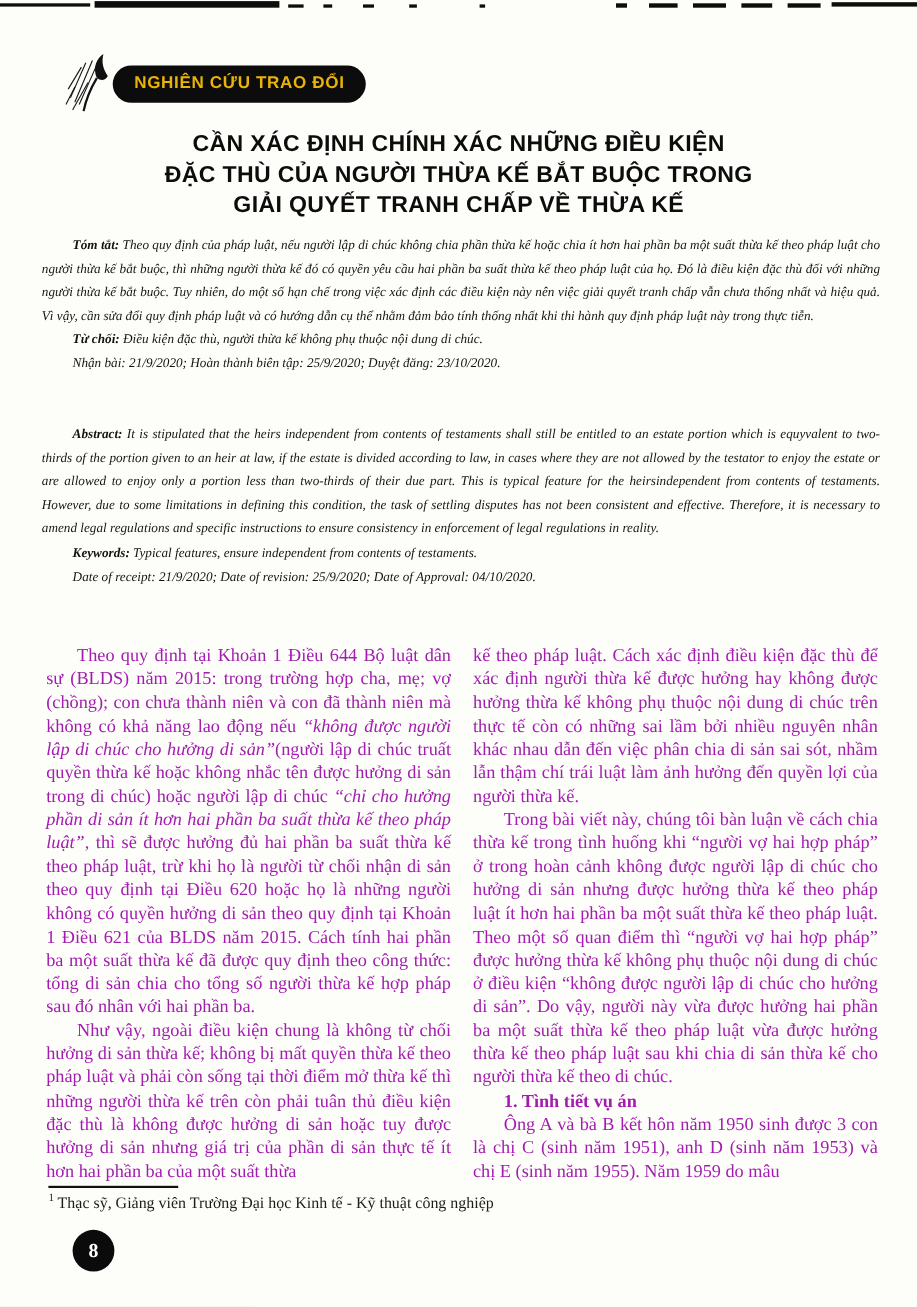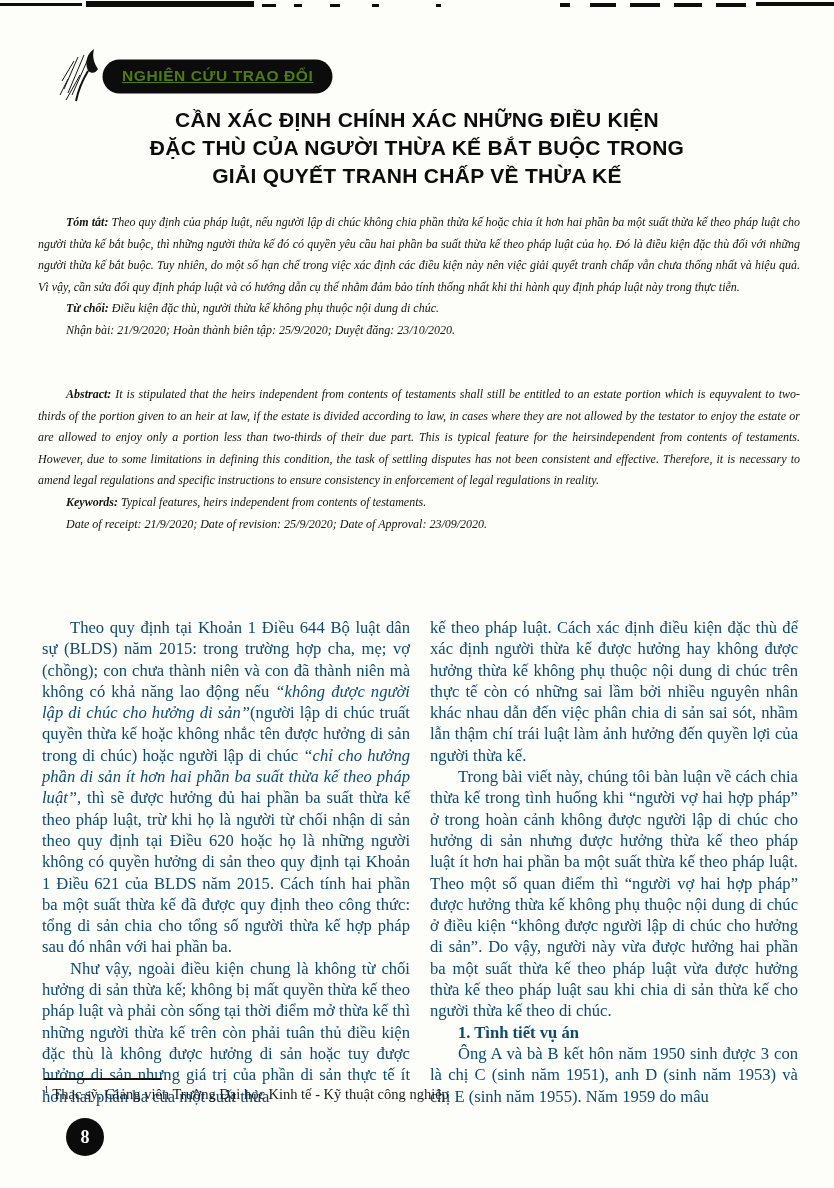--- a/index.html
+++ b/index.html
@@ -12,31 +12,30 @@
     overflow:hidden;
     box-sizing:border-box;
   }
   
   .top-rule{position:absolute;top:0;left:0;width:834px;height:10px;}
   .top-rule i{position:absolute;background:#0d0d0d;display:block;}
 
   .header-row{position:absolute;top:44px;left:58px;height:64px;display:flex;align-items:center;}
   .quill{width:52px;height:62px;margin-right:-6px;}
   .badge{
-    background:#0c0c0c;color:#4d7c0f;
+    background:#0c0c0c;color:#eab308;
     font-family:"Liberation Sans", sans-serif;
     font-weight:bold;font-size:15.5px;letter-spacing:.6px;
     padding:6px 18px 7px 18px;border-radius:16px;
     white-space:nowrap;
     box-shadow:0 0 0 1.5px #0c0c0c;
-    text-decoration:underline;
   }
 
   .title{
-    position:absolute;top:106px;left:0;width:834px;
+    position:absolute;top:117px;left:0;width:834px;
     text-align:center;
     font-family:"Liberation Sans", sans-serif;
     font-weight:bold;font-size:21px;line-height:28px;
     letter-spacing:.3px;color:#0c0c0c;
     margin:0;
   }
   .author{
     position:absolute;top:190px;left:0;width:804px;
     text-align:right;font-style:italic;font-size:17.5px;color:#161616;
   }
@@ -49,21 +48,21 @@
   }
   .abstract-vi{top:212px;}
   .abstract-en{top:384px;}
   .abstract p{margin:0;text-indent:28px;}
   .abstract b{font-weight:bold;}
 
   .columns{
     position:absolute;top:585px;left:42px;width:756px;height:480px;
     display:flex;gap:20px;
   }
-  .col{width:368px;font-size:16.6px;line-height:21.3px;text-align:justify;color:#0c4a6e;margin-top:32px;}
+  .col{width:368px;font-size:16.6px;line-height:21.3px;text-align:justify;color:#a21caf;}
   .col p{margin:0;text-indent:28px;}
   .col p.noindent{text-indent:0;}
   .col h3{margin:0;font-size:16.6px;line-height:21.3px;text-indent:28px;font-weight:bold;}
 
   .footnote-rule{
     position:absolute;top:1078px;left:44px;width:118px;height:2px;background:#111;
   }
   .footnote{
     position:absolute;top:1084px;left:44px;width:700px;
     font-size:14.5px;color:#1b1b1b;
@@ -124,22 +123,22 @@
 
 
   <div class="abstract abstract-vi">
     <p><b>Tóm tắt:</b><span> Theo quy định của pháp luật, nếu người lập di chúc không chia phần thừa kế hoặc chia ít hơn hai phần ba một suất thừa kế theo pháp luật cho người thừa kế bắt buộc, thì những người thừa kế đó có quyền yêu cầu hai phần ba suất thừa kế theo pháp luật của họ. Đó là điều kiện đặc thù đối với những người thừa kế bắt buộc. Tuy nhiên, do một số hạn chế trong việc xác định các điều kiện này nên việc giải quyết tranh chấp vẫn chưa thống nhất và hiệu quả. Vì vậy, cần sửa đổi quy định pháp luật và có hướng dẫn cụ thể nhằm đảm bảo tính thống nhất khi thi hành quy định pháp luật này trong thực tiễn.</span></p>
     <p><b>Từ chối:</b><span> Điều kiện đặc thù, người thừa kế không phụ thuộc nội dung di chúc.</span></p>
     <p>Nhận bài: 21/9/2020; Hoàn thành biên tập: 25/9/2020; Duyệt đăng: 23/10/2020.</p>
   </div>
 
   <div class="abstract abstract-en">
     <p><b>Abstract:</b><span> It is stipulated that the heirs independent from contents of testaments shall still be entitled to an estate portion which is equyvalent to two-thirds of the portion given to an heir at law, if the estate is divided according to law, in cases where they are not allowed by the testator to enjoy the estate or are allowed to enjoy only a portion less than two-thirds of their due part. This is typical feature for the heirsindependent from contents of testaments. However, due to some limitations in defining this condition, the task of settling disputes has not been consistent and effective. Therefore, it is necessary to amend legal regulations and specific instructions to ensure consistency in enforcement of legal regulations in reality.</span></p>
-    <p><b>Keywords:</b><span> Typical features, heirs independent from contents of testaments.</span></p>
-    <p>Date of receipt: 21/9/2020; Date of revision: 25/9/2020; Date of Approval: 23/09/2020.</p>
+    <p><b>Keywords:</b><span> Typical features, ensure independent from contents of testaments.</span></p>
+    <p>Date of receipt: 21/9/2020; Date of revision: 25/9/2020; Date of Approval: 04/10/2020.</p>
   </div>
 
   <div class="columns">
     <div class="col">
       <p><span>Theo quy định tại Khoản 1 Điều 644 Bộ luật dân sự (BLDS) năm 2015: trong trường hợp cha, mẹ; vợ (chồng); con chưa thành niên và con đã thành niên mà không có khả năng lao động nếu </span><span style="font-style: italic;">“không được người lập di chúc cho hưởng di sản”</span><span>(người lập di chúc truất quyền thừa kế hoặc không nhắc tên được hưởng di sản trong di chúc) hoặc người lập di chúc </span><span style="font-style: italic;">“chỉ cho hưởng phần di sản ít hơn hai phần ba suất thừa kế theo pháp luật”</span><span>, thì sẽ được hưởng đủ hai phần ba suất thừa kế theo pháp luật, trừ khi họ là người từ chối nhận di sản theo quy định tại Điều 620 hoặc họ là những người không có quyền hưởng di sản theo quy định tại Khoản 1 Điều 621 của BLDS năm 2015. Cách tính hai phần ba một suất thừa kế đã được quy định theo công thức: tổng di sản chia cho tổng số người thừa kế hợp pháp sau đó nhân với hai phần ba.</span></p>
       <p>Như vậy, ngoài điều kiện chung là không từ chối hưởng di sản thừa kế; không bị mất quyền thừa kế theo pháp luật và phải còn sống tại thời điểm mở thừa kế thì những người thừa kế trên còn phải tuân thủ điều kiện đặc thù là không được hưởng di sản hoặc tuy được hưởng di sản nhưng giá trị của phần di sản thực tế ít hơn hai phần ba của một suất thừa</p>
     </div>
     <div class="col">
       <p class="noindent">kế theo pháp luật. Cách xác định điều kiện đặc thù để xác định người thừa kế được hưởng hay không được hưởng thừa kế không phụ thuộc nội dung di chúc trên thực tế còn có những sai lầm bởi nhiều nguyên nhân khác nhau dẫn đến việc phân chia di sản sai sót, nhầm lẫn thậm chí trái luật làm ảnh hưởng đến quyền lợi của người thừa kế.</p>
       <p>Trong bài viết này, chúng tôi bàn luận về cách chia thừa kế trong tình huống khi “người vợ hai hợp pháp” ở trong hoàn cảnh không được người lập di chúc cho hưởng di sản nhưng được hưởng thừa kế theo pháp luật ít hơn hai phần ba một suất thừa kế theo pháp luật. Theo một số quan điểm thì “người vợ hai hợp pháp” được hưởng thừa kế không phụ thuộc nội dung di chúc ở điều kiện “không được người lập di chúc cho hưởng di sản”. Do vậy, người này vừa được hưởng hai phần ba một suất thừa kế theo pháp luật vừa được hưởng thừa kế theo pháp luật sau khi chia di sản thừa kế cho người thừa kế theo di chúc.</p>

